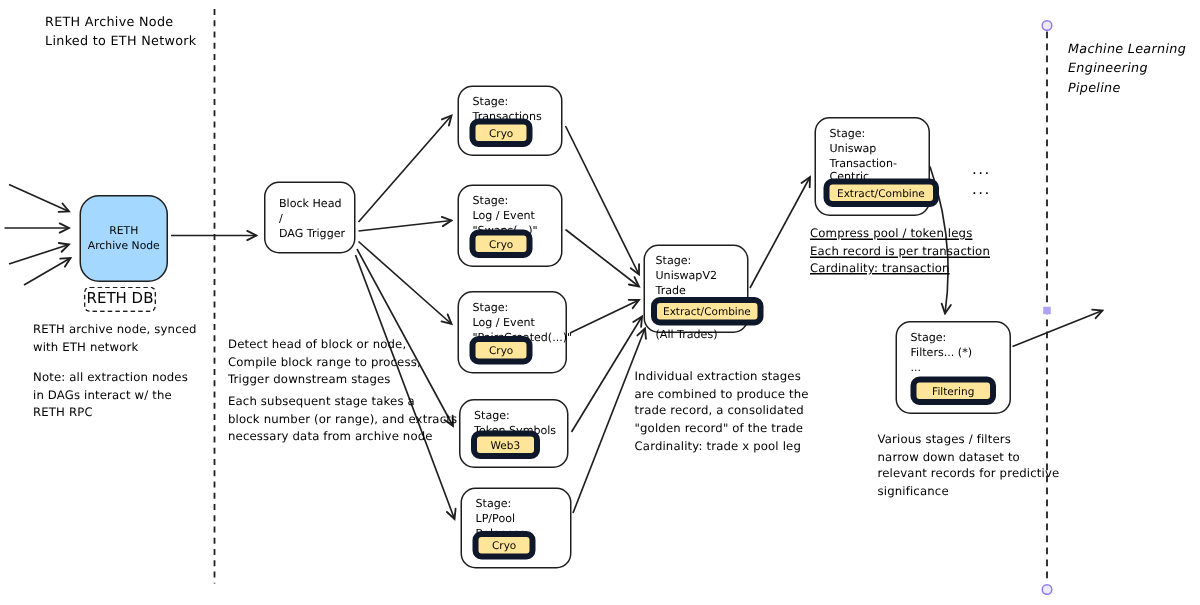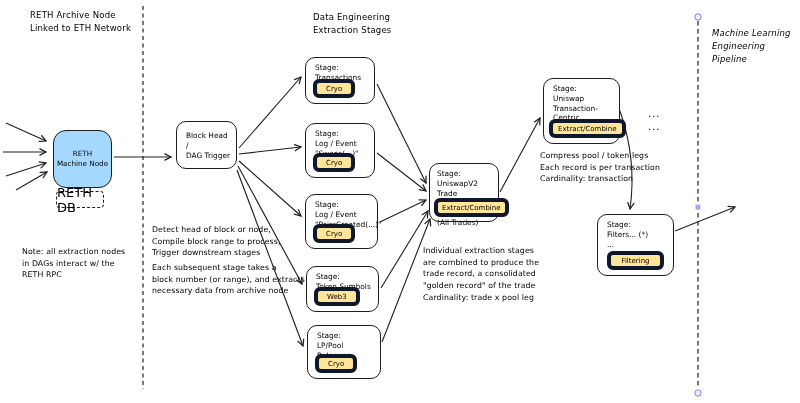--- a/index.html
+++ b/index.html
@@ -21,21 +21,21 @@
     position:absolute;left:7px;bottom:5px;
     background:#ffe599;border:4px solid #0f172a;border-radius:6px;
     padding:2px 9px 1px 9px;font-size:7px;line-height:8px;white-space:nowrap;
   }
   .node.blue{
     background:#a5d8ff;border-radius:13px;display:flex;align-items:center;
     justify-content:center;text-align:center;padding:0;font-size:7.2px;
   }
   .dbbox{
     position:absolute;box-sizing:border-box;border:1.2px dashed #1e1e1e;border-radius:4px;
-    display:flex;align-items:center;justify-content:center;font-size:13px;background:#fff;
+    display:flex;align-items:center;justify-content:center;font-size:10px;background:#fff;
   }
   .dots{font-size:10px;line-height:13px;letter-spacing:1px;}
 </style>
 </head>
 <body>
 
 <div class="canvas">
 
   <svg class="lay" width="800" height="403" viewBox="0 0 800 403">
     <defs>
@@ -90,32 +90,32 @@
     <g>
       <path d="M698,21 L698,389" stroke="#1e1e1e" stroke-width="1.2" stroke-dasharray="4.5 3.5" fill="none"></path>
       <circle cx="698" cy="17" r="3.2" fill="#eeebfc" stroke="#8c7cf0" stroke-width="1"></circle>
       <circle cx="698" cy="393" r="3.2" fill="#eeebfc" stroke="#8c7cf0" stroke-width="1"></circle>
       <rect x="695.5" y="204.5" width="5" height="5" fill="#b0a3f5"></rect>
     </g>
   </svg>
 
   <div class="txt hdr" style="left:30px;top:9px;">RETH Archive Node
 Linked to ETH Network</div>
-  <div class="txt hdr" style="left:313px;top:11px;">Data Engineering
-Extraction Stages</div>
   <div class="txt hdr" style="left:712px;top:27px;font-style:italic;">Machine Learning
 Engineering Pipeline</div>
 
   <div class="node blue" style="left:53px;top:130px;width:59px;height:58px;">
     <div class="node-title">RETH
-Machine Node</div>
+Archive Node</div>
   </div>
   <div class="dbbox" style="left:56px;top:191px;width:48px;height:17px;">
     <span>RETH DB</span>
   </div>
+  <div class="txt note" style="left:22px;top:214px;">RETH archive node, synced
+with ETH network</div>
   <div class="txt note" style="left:22px;top:246px;">Note: all extraction nodes
 in DAGs interact w/ the
 RETH RPC</div>
 
   <div class="node" style="left:176px;top:121px;width:61px;height:48px;padding-top:9px;">
     <div class="node-title">Block Head /
 DAG Trigger</div>
   </div>
   <div class="txt note" style="left:152px;top:224px;">Detect head of block or node,
 Compile block range to process,
@@ -171,24 +171,28 @@
   <div class="txt note" style="left:423px;top:292px;">Cardinality: trade x pool leg</div>
 
   <div class="node" style="left:543px;top:78px;width:77px;height:66px;">
     <div class="node-title">Stage:
 Uniswap
 Transaction-Centric</div>
     <div class="badge" style="left:5px;bottom:5px;padding:2px 5px 1px 5px;">Extract/Combine</div>
   </div>
   <div class="txt dots" style="left:648px;top:107px;">...
 ...</div>
-  <div class="txt note" style="left:540px;top:150px;">Compress pool / token legs
+  <div class="txt note" style="left:540px;top:150px;text-decoration:underline;">Compress pool / token legs
 Each record is per transaction
 Cardinality: transaction</div>
 
   <div class="node" style="left:597px;top:214px;width:77px;height:62px;">
     <div class="node-title">Stage:
 Filters... (*)
 ...</div>
     <div class="badge" style="left:9px;right:9px;bottom:5px;text-align:center;">Filtering</div>
   </div>
+  <div class="txt note" style="left:585px;top:287px;">Various stages / filters
+narrow down dataset to
+relevant records for predictive
+significance</div>
 
 </div>
 
 </body></html>

